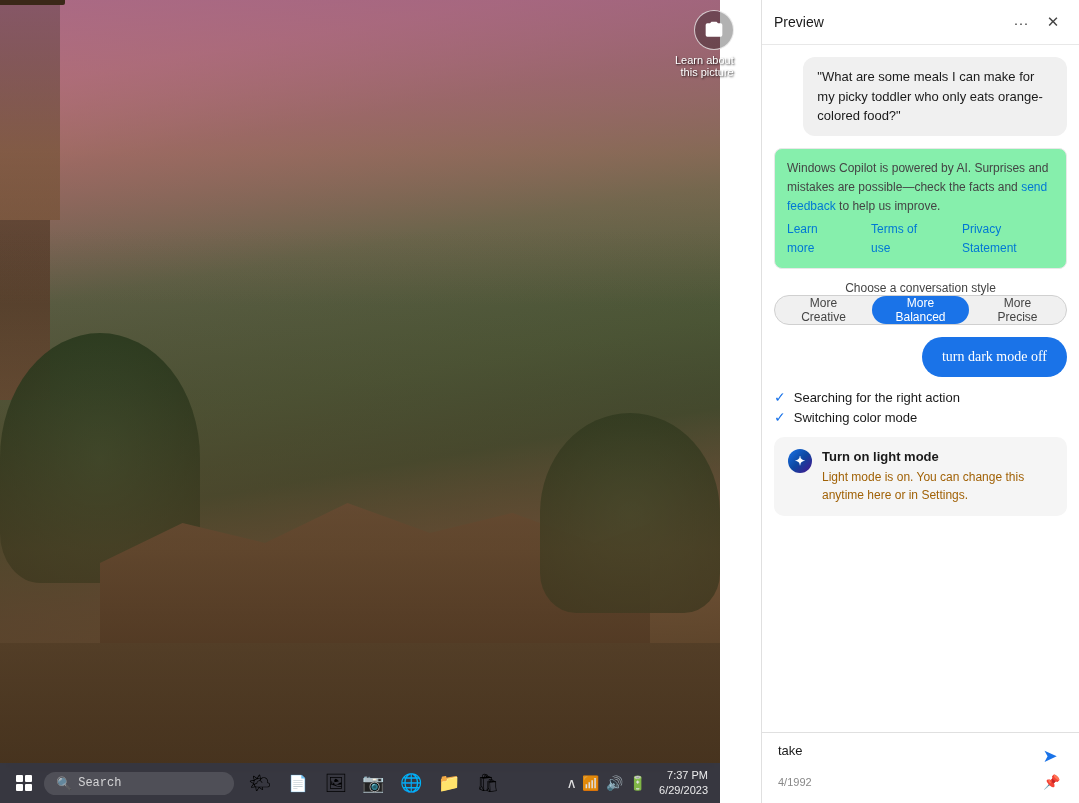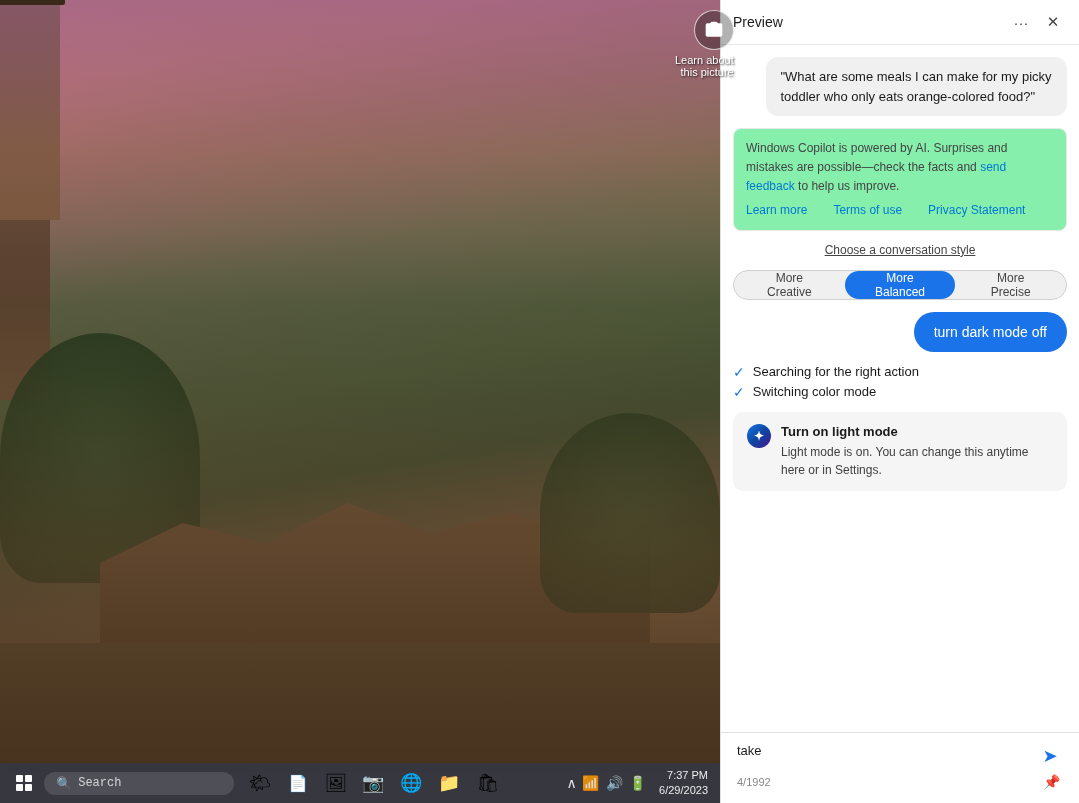--- a/index.html
+++ b/index.html
@@ -230,21 +230,21 @@
       font-size: 11px;
       line-height: 1.4;
       cursor: pointer;
       padding: 0 4px;
     }
 
     
     #copilot-panel {
       position: absolute;
       top: 0; right: 0;
-      width: 359px; height: 803px;
+      width: 318px; height: 803px;
       background: #ffffff;
       border-left: 1px solid #e0e0e0;
       display: flex;
       flex-direction: column;
     }
 
     .copilot-header {
       display: flex;
       align-items: center;
       justify-content: space-between;
@@ -322,22 +322,21 @@
     }
 
     
     .conversation-style {
       text-align: center;
     }
 
     .style-label {
       font-size: 12px;
       color: #444;
-      margin-bottom: 13px;
-      text-decoration: underline;
+      margin-bottom: 0;
     }
 
     .style-buttons {
       display: flex;
       border-radius: 20px;
       overflow: hidden;
       border: 1px solid #d0d0d0;
       background: #f0f0f0;
     }
 
@@ -362,20 +361,21 @@
     .dark-mode-btn {
       background: #1a73e8;
       color: white;
       border: none;
       border-radius: 20px;
       padding: 12px 20px;
       font-size: 14px;
       cursor: pointer;
       align-self: flex-end;
       font-weight: 500;
+      font-family: Liberation Serif, serif;
     }
 
     
     .status-checks {
       display: flex;
       flex-direction: column;
       gap: 4px;
     }
 
     .status-check {
@@ -414,21 +414,21 @@
 
     .light-mode-text h4 {
       font-size: 13px;
       font-weight: 600;
       color: #1a1a1a;
       margin-bottom: 4px;
     }
 
     .light-mode-text p {
       font-size: 12px;
-      color: #404040;
+      color: #a16207;
       line-height: 1.5;
     }
 
     
     .input-area {
       border-top: 1px solid #e0e0e0;
       padding: 10px 16px;
       background: white;
     }
 

